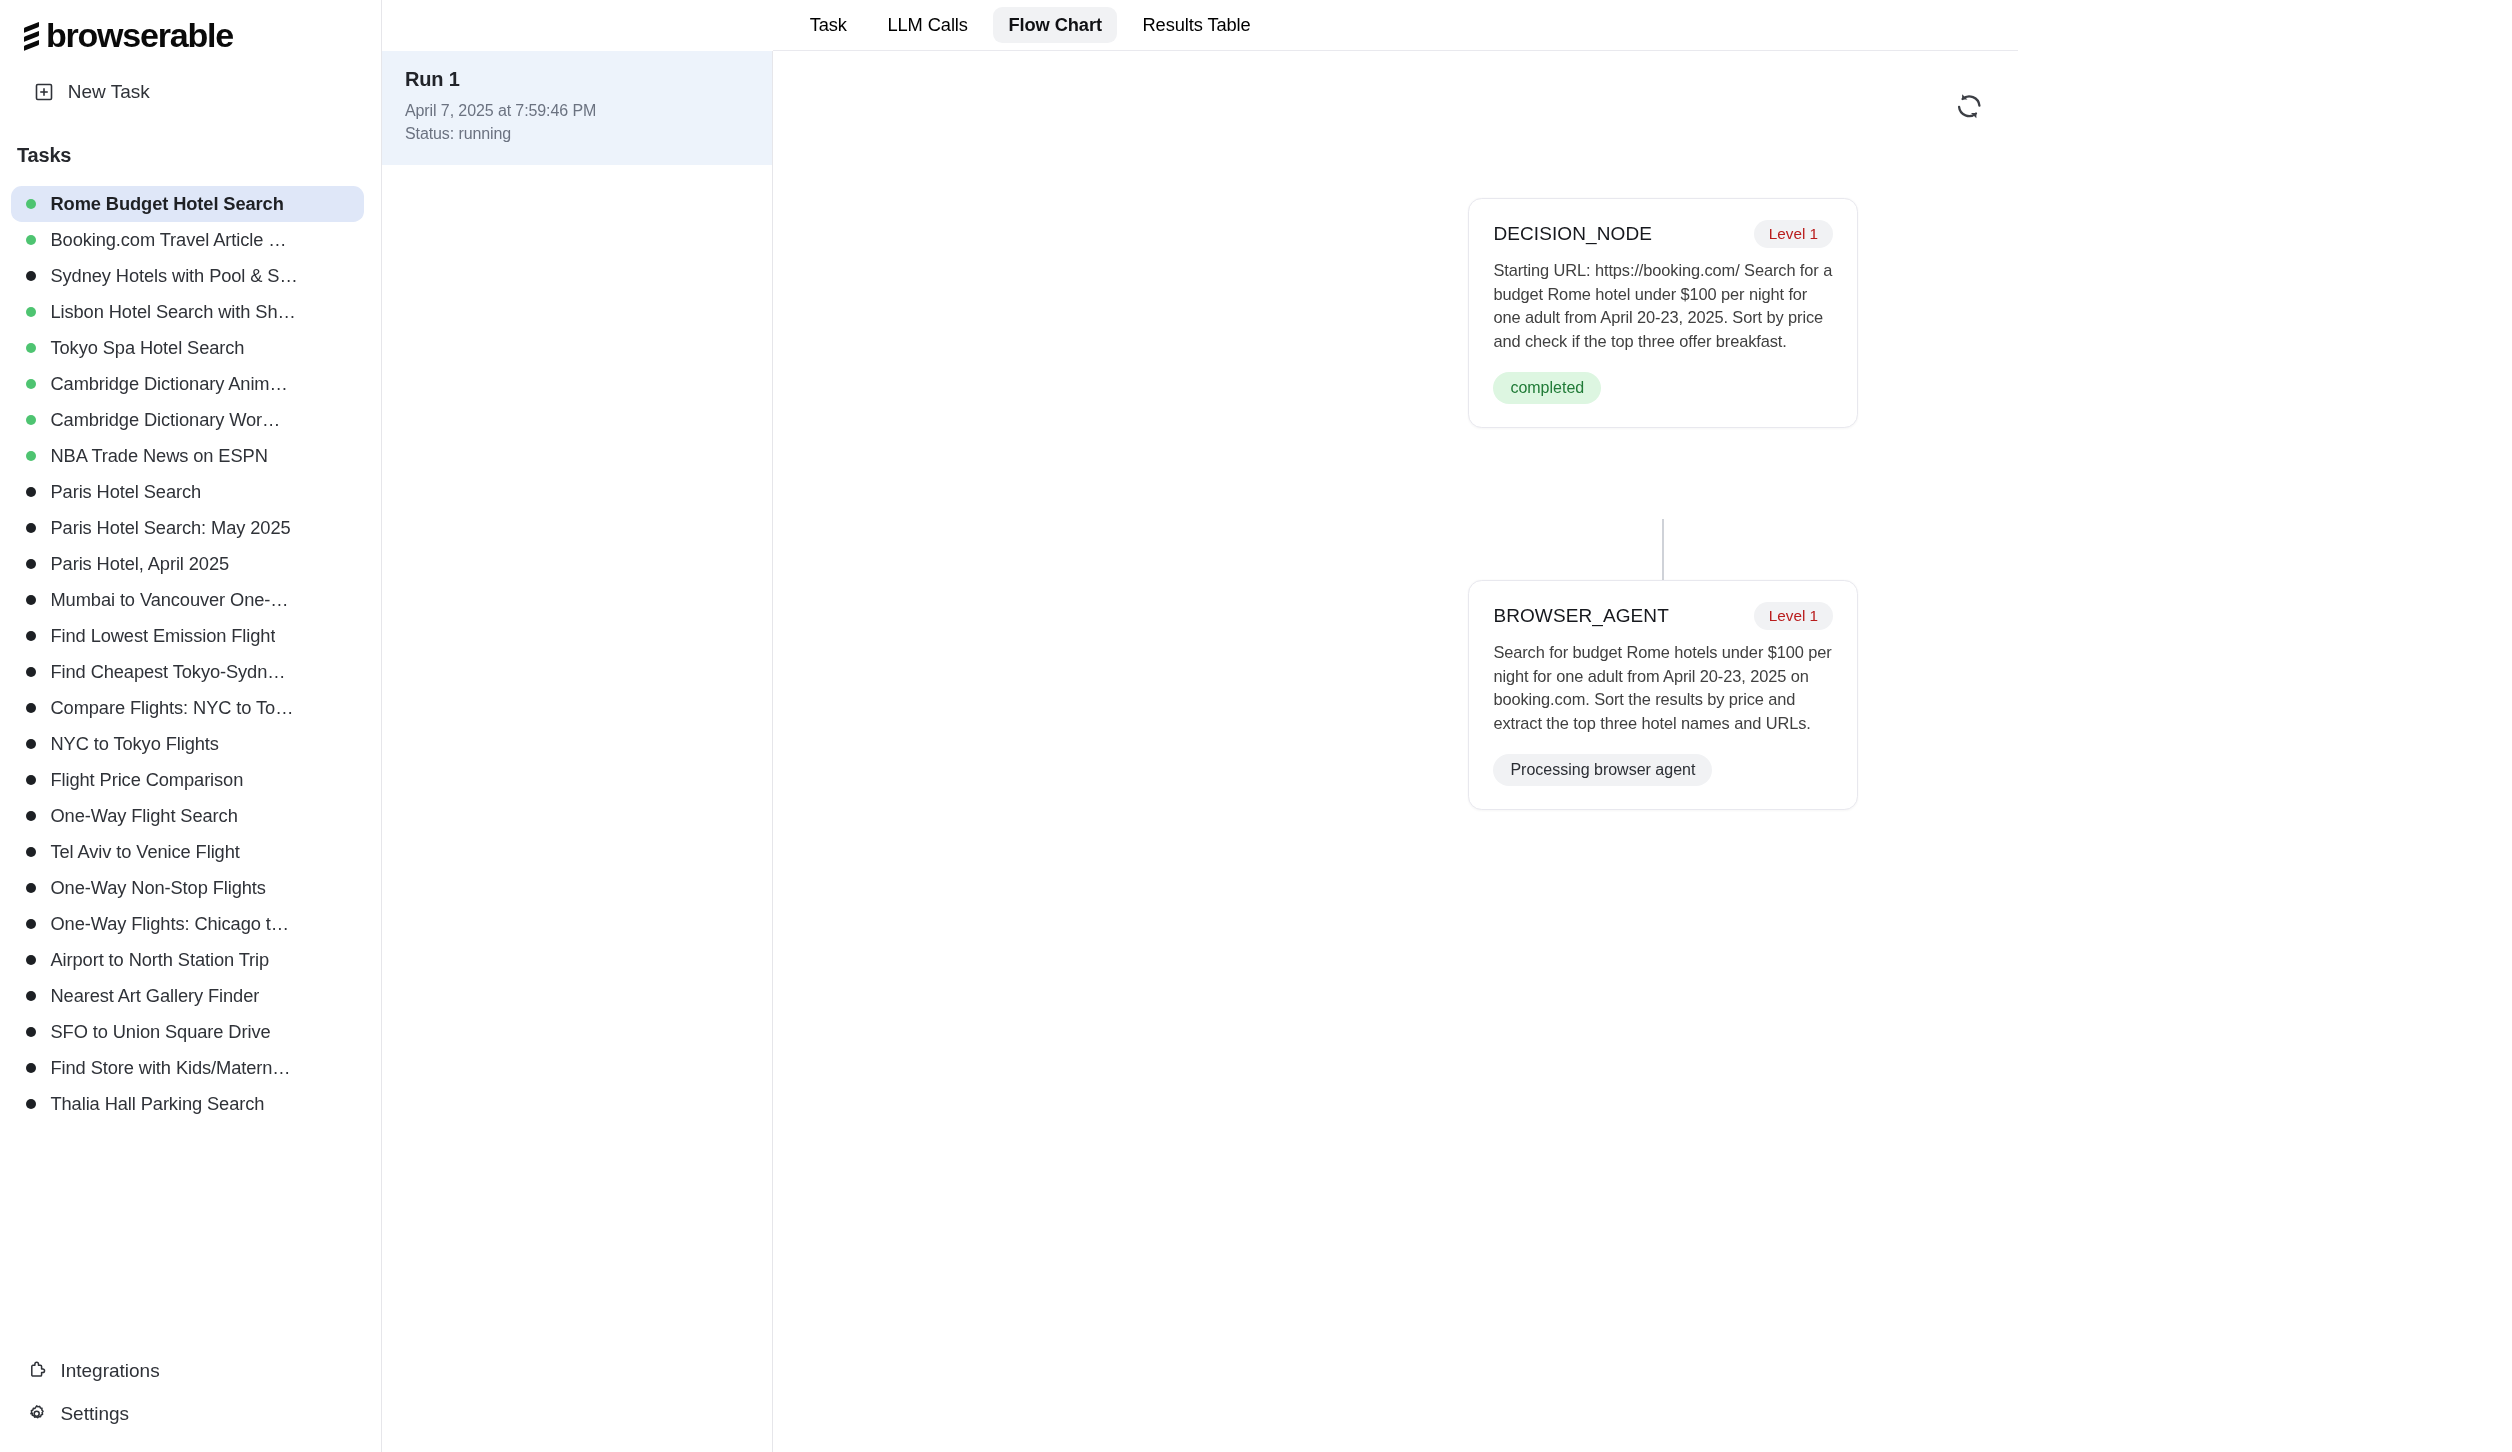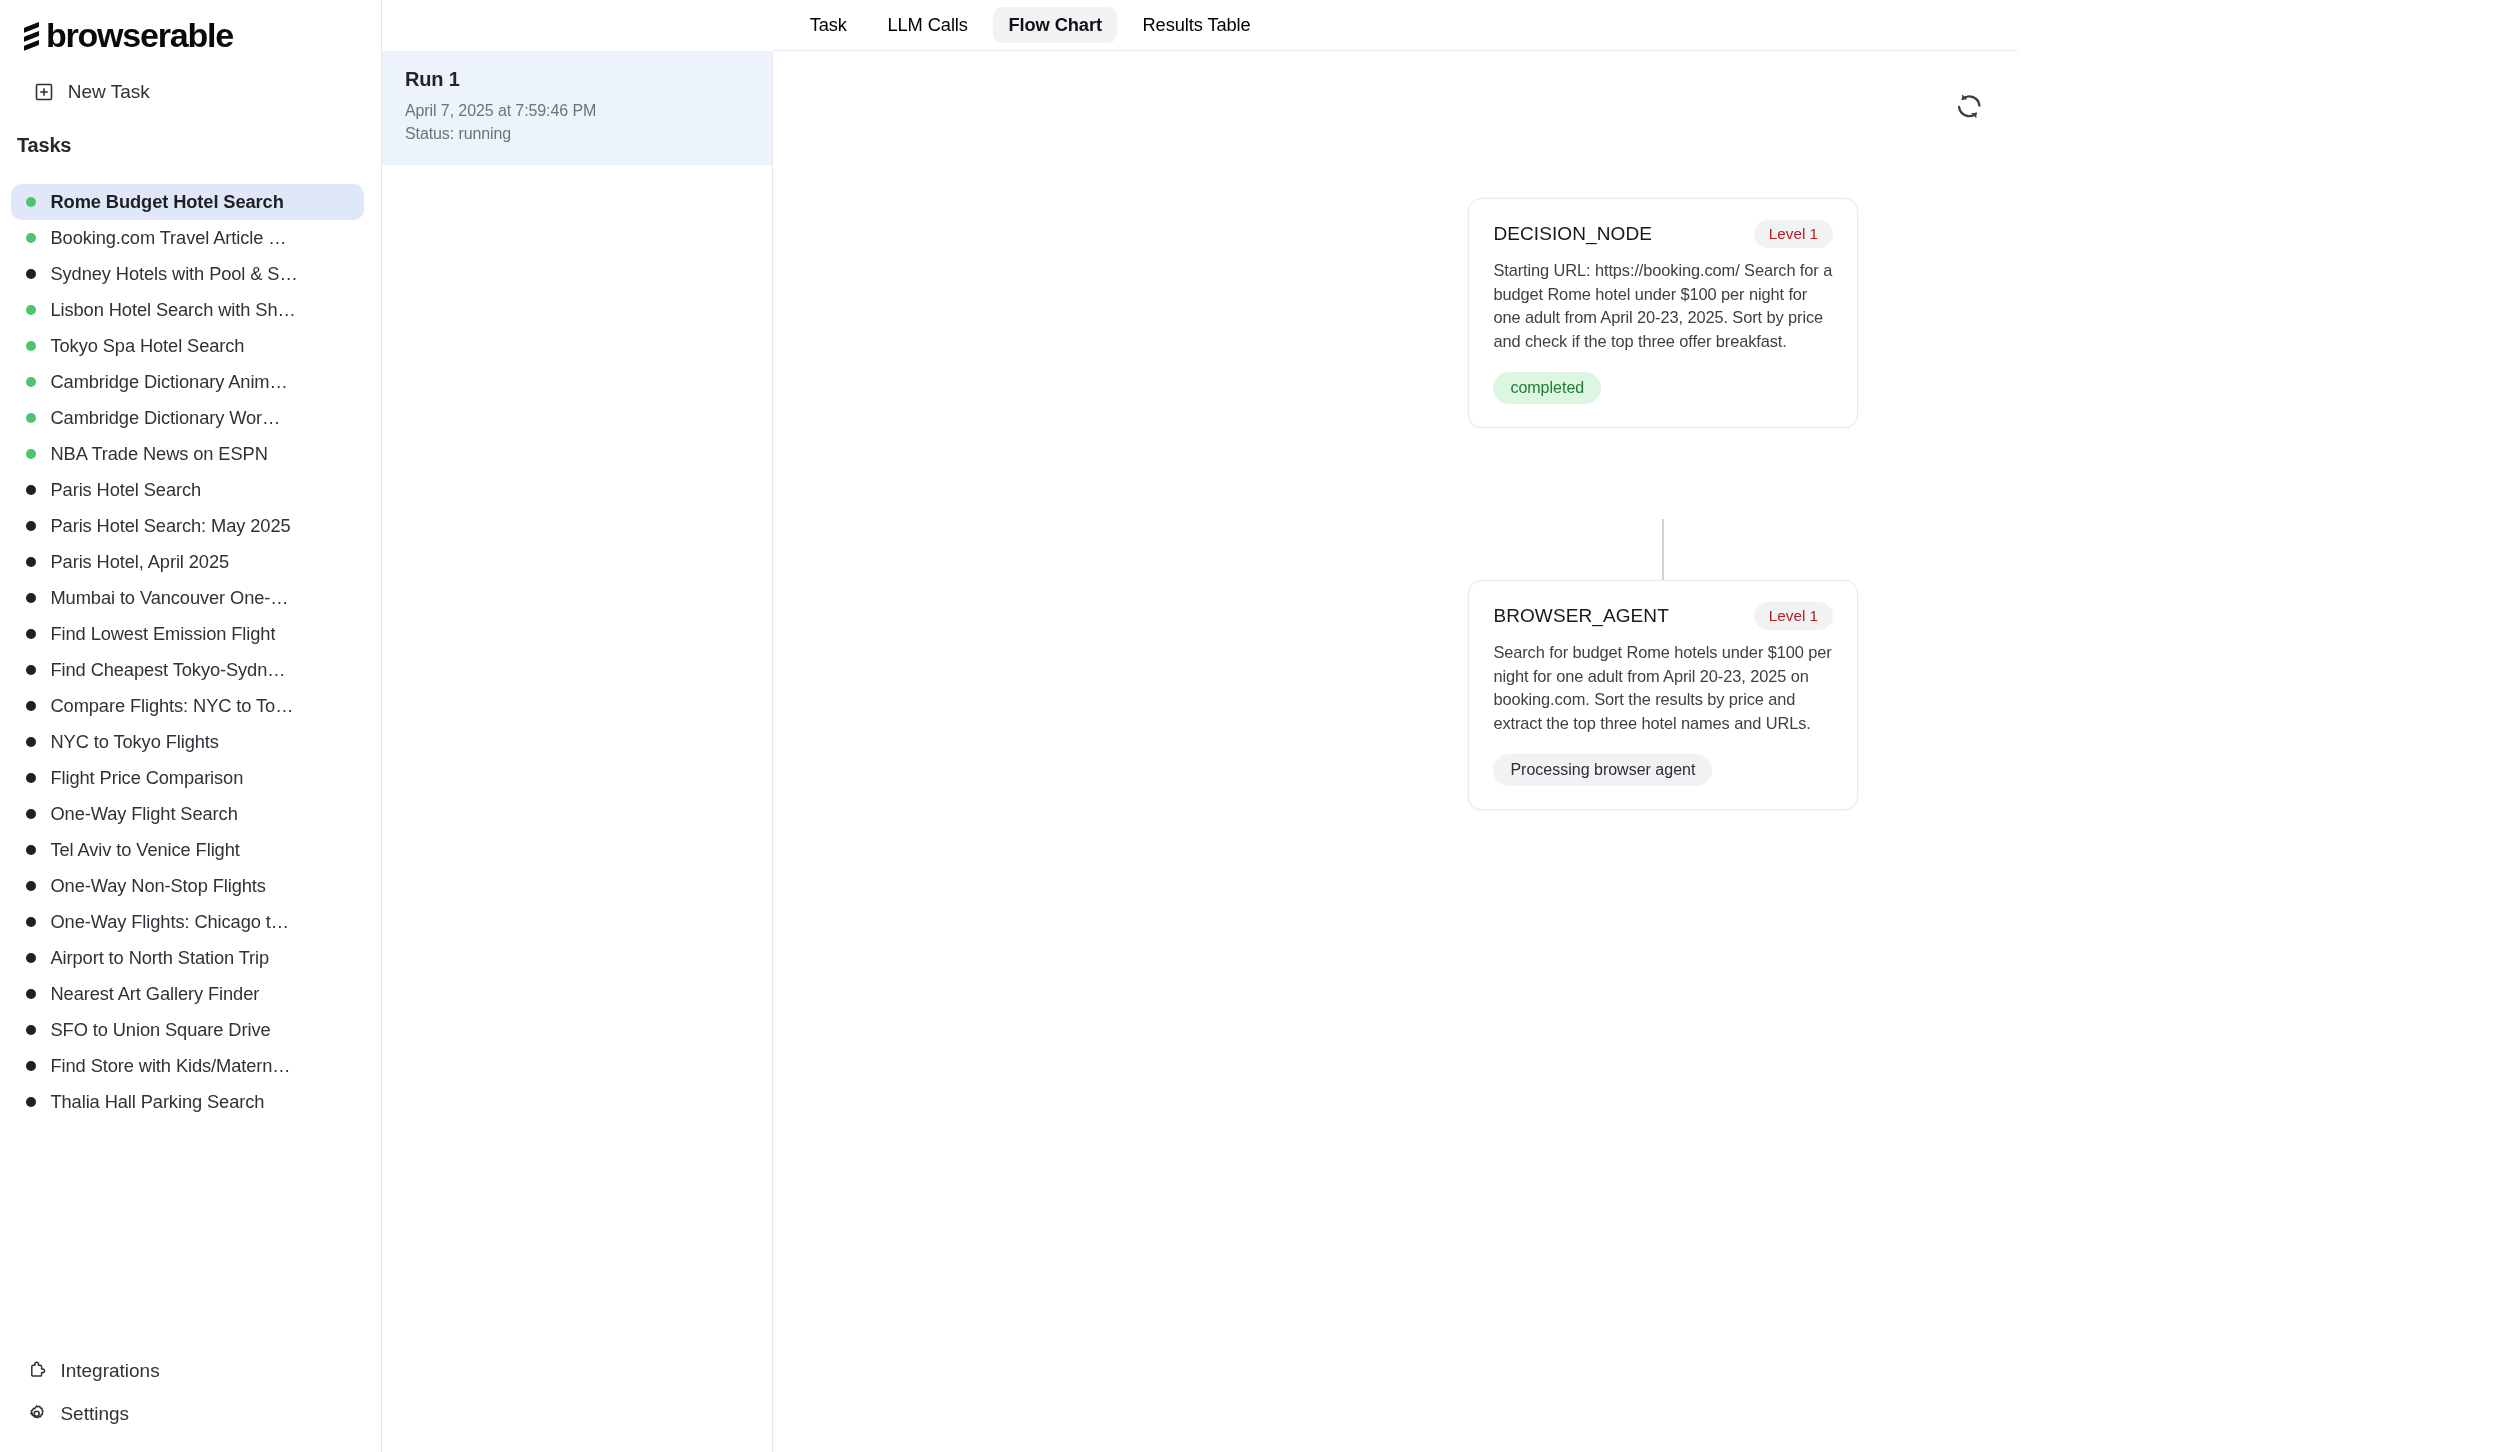--- a/index.html
+++ b/index.html
@@ -48,26 +48,26 @@
 
   .new-task {
     display: flex; align-items: center;
     margin: 30.5px 0 0 34px;
     cursor: pointer;
   }
   .nt-icon { width: 20px; height: 20px; flex: 0 0 20px; margin-right: 13.7px; }
   .new-task-label { font-size: 19px; color: #2f3238; }
 
   .tasks-head {
-    margin: 31px 0 0 17px;
+    margin: 41px 0 0 17px;
     font-size: 20px; font-weight: bold; color: #26282d;
     letter-spacing: -0.2px;
   }
 
-  .task-list { margin-top: 27px; padding: 0 17px 0 10.7px; }
+  .task-list { margin-top: 19px; padding: 0 17px 0 10.7px; }
   .task-item {
     display: flex; align-items: center;
     height: 36px;
     padding: 0 10.7px 0 15.3px;
     border-radius: 10.7px;
     cursor: pointer;
     white-space: nowrap; overflow: hidden;
   }
   .task-item.active { background: #dfe7f8; }
   .dot {

